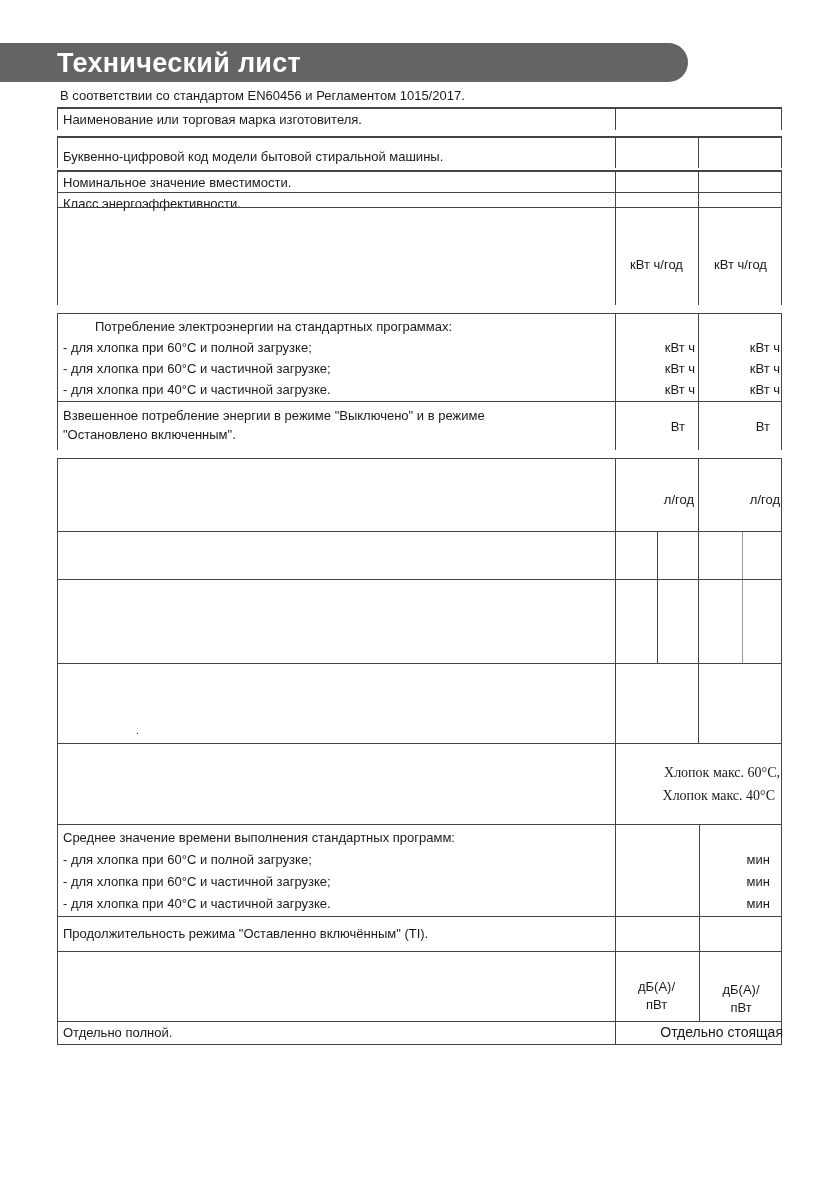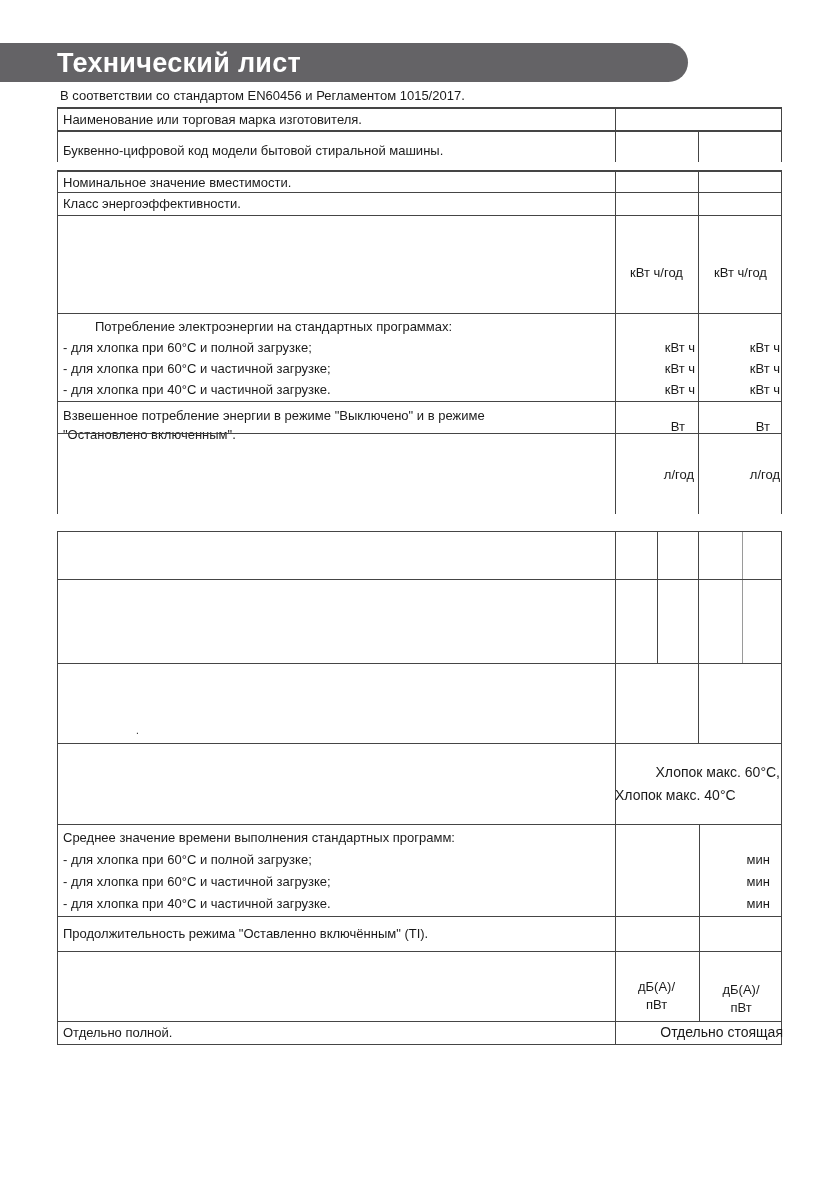--- a/index.html
+++ b/index.html
@@ -29,39 +29,39 @@
 <div class="header-title">Технический лист</div>
 <div class="subtitle">В соответствии со стандартом EN60456 и Регламентом 1015/2017.</div>
 
 <div class="tbl">
 
   <div class="row thick" style="top:0;height:23px;">
     <div class="lbl" style="top:0;">Наименование или торговая марка изготовителя.</div>
     <div class="c1"></div>
   </div>
 
-  <div class="row thick" style="top:23px;height:32px;">
+  <div class="row thick" style="top:29px;height:32px;">
     <div class="lbl" style="top:8px;">Буквенно-цифровой код модели бытовой стиральной машины.</div>
     <div class="c1"></div>
     <div class="c2"></div>
   </div>
 
   <div class="row thick" style="top:63px;height:22px;">
     <div class="lbl" style="top:0;">Номинальное значение вместимости.</div>
     <div class="c1"></div>
     <div class="c2"></div>
   </div>
 
   <div class="row" style="top:85px;height:23px;">
     <div class="lbl" style="top:0;">Класс энергоэффективности.</div>
     <div class="c1"></div>
     <div class="c2"></div>
   </div>
 
-  <div class="row" style="top:108px;height:98px;padding-left:36px;">
+  <div class="row" style="top:100px;height:98px;padding-left:36px;">
     <div class="c1"></div>
     <div class="c2"></div>
     <div class="val" style="left:557px;width:83px;top:46px;text-align:center;">кВт ч/год</div>
     <div class="val" style="left:640px;width:85px;top:46px;text-align:center;">кВт ч/год</div>
   </div>
 
   <div class="row" style="top:206px;height:88px;">
     <div class="lbl" style="top:2px;margin-left:32px;">Потребление электроэнергии на стандартных программах:</div>
     <div class="lbl" style="top:23px;">- для хлопка при 60°C и полной загрузке;</div>
     <div class="lbl" style="top:44px;">- для хлопка при 60°C и частичной загрузке;</div>
@@ -78,21 +78,21 @@
 
   <div class="row" style="top:294px;height:49px;">
     <div class="lbl" style="top:4px;line-height:19px;">Взвешенное потребление энергии в режиме "Выключено" и в режиме</div>
     <div class="lbl" style="top:23px;line-height:19px;">"Остановлено включенным".</div>
     <div class="c1"></div>
     <div class="c2"></div>
     <div class="val" style="left:557px;width:70px;top:14px;text-align:right;">Вт</div>
     <div class="val" style="left:640px;width:72px;top:14px;text-align:right;">Вт</div>
   </div>
 
-  <div class="row" style="top:326px;height:81px;">
+  <div class="row" style="top:351px;height:81px;">
     <div class="c1"></div>
     <div class="c2"></div>
     <div class="val" style="left:557px;width:79px;top:30px;text-align:right;">л/год</div>
     <div class="val" style="left:640px;width:82px;top:30px;text-align:right;">л/год</div>
   </div>
 
   <div class="row" style="top:424px;height:48px;">
     <div class="c1"></div>
     <div class="csub" style="left:599px;"></div>
     <div class="c2"></div>
@@ -105,24 +105,24 @@
     <div class="c2"></div>
     <div class="csub light" style="left:684px;"></div>
   </div>
 
   <div class="row" style="top:556px;height:80px;">
     <div class="val" style="left:78px;top:62px;font-size:10px;line-height:10px;">.</div>
     <div class="c1"></div>
     <div class="c2"></div>
   </div>
 
-  <div class="row" style="top:636px;height:81px;">
+  <div class="row" style="top:636px;height:81px;font-family:Liberation Serif, serif;">
     <div class="c1"></div>
     <div class="val" style="left:557px;width:165px;top:17px;text-align:right;font-size:14px;line-height:23px;">Хлопок макс. 60°C,</div>
-    <div class="val" style="left:557px;width:160px;top:40px;text-align:left;font-size:14px;line-height:23px;">Хлопок макс. 40°C</div>
+    <div class="val" style="left:557px;width:160px;top:40px;text-align:right;font-size:14px;line-height:23px;">Хлопок макс. 40°C</div>
   </div>
 
   <div class="row" style="top:717px;height:92px;">
     <div class="lbl" style="top:2px;">Среднее значение времени выполнения стандартных программ:</div>
     <div class="lbl" style="top:24px;">- для хлопка при 60°C и полной загрузке;</div>
     <div class="lbl" style="top:46px;">- для хлопка при 60°C и частичной загрузке;</div>
     <div class="lbl" style="top:68px;">- для хлопка при 40°C и частичной загрузке.</div>
     <div class="c1"></div>
     <div class="c2" style="left:641px;"></div>
     <div class="val" style="left:640px;width:72px;top:24px;text-align:right;">мин</div>

